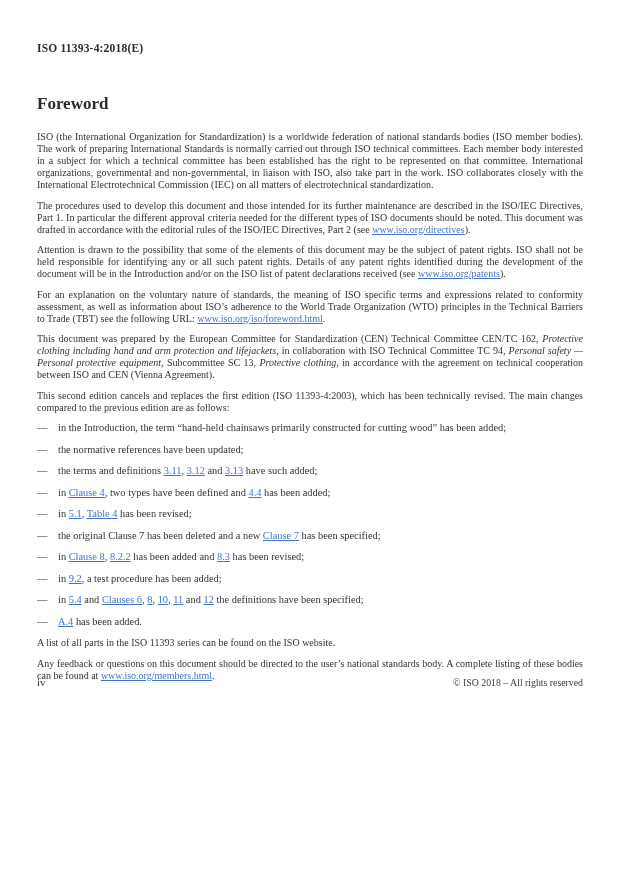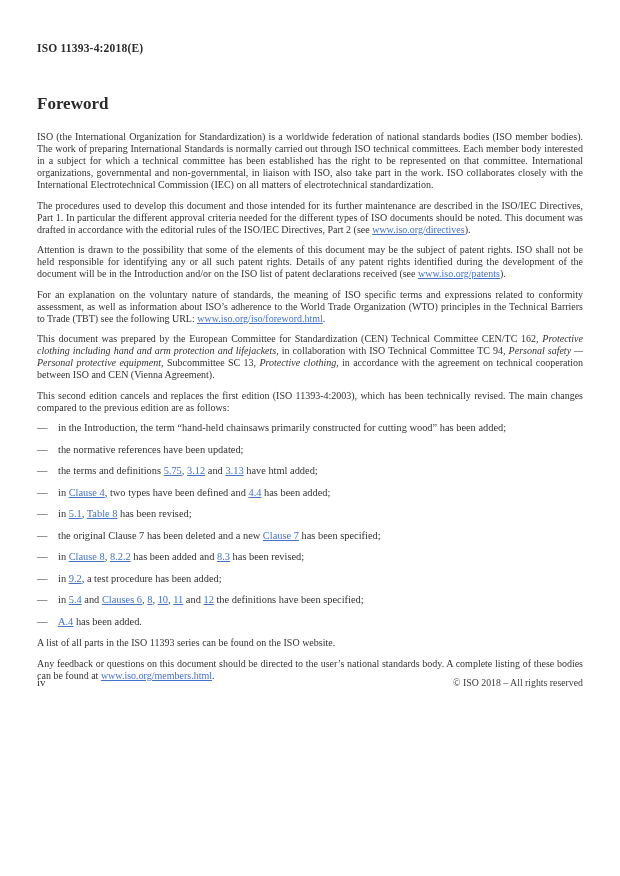--- a/index.html
+++ b/index.html
@@ -96,29 +96,29 @@
         <div class="bullet">
           <span class="dash">—</span>
           <span class="bullet-text"><span>in the Introduction, the term “hand-held chainsaws primarily constructed for cutting wood” has been added;</span></span>
         </div>
         <div class="bullet">
           <span class="dash">—</span>
           <span class="bullet-text"><span>the normative references have been updated;</span></span>
         </div>
         <div class="bullet">
           <span class="dash">—</span>
-          <span class="bullet-text"><span>the terms and definitions </span><a class="doc-link" href="#">5.75</a><span>, </span><a class="doc-link" href="#">3.12</a><span> and </span><a class="doc-link" href="#">3.13</a><span> have html added;</span></span>
+          <span class="bullet-text"><span>the terms and definitions </span><a class="doc-link" href="#">3.11</a><span>, </span><a class="doc-link" href="#">3.12</a><span> and </span><a class="doc-link" href="#">3.13</a><span> have such added;</span></span>
         </div>
         <div class="bullet">
           <span class="dash">—</span>
           <span class="bullet-text"><span>in </span><a class="doc-link" href="#">Clause 4</a><span>, two types have been defined and </span><a class="doc-link" href="#">4.4</a><span> has been added;</span></span>
         </div>
         <div class="bullet">
           <span class="dash">—</span>
-          <span class="bullet-text"><span>in </span><a class="doc-link" href="#">5.1</a><span>, </span><a class="doc-link" href="#">Table 8</a><span> has been revised;</span></span>
+          <span class="bullet-text"><span>in </span><a class="doc-link" href="#">5.1</a><span>, </span><a class="doc-link" href="#">Table 4</a><span> has been revised;</span></span>
         </div>
         <div class="bullet">
           <span class="dash">—</span>
           <span class="bullet-text"><span>the original Clause 7 has been deleted and a new </span><a class="doc-link" href="#">Clause 7</a><span> has been specified;</span></span>
         </div>
         <div class="bullet">
           <span class="dash">—</span>
           <span class="bullet-text"><span>in </span><a class="doc-link" href="#">Clause 8</a><span>, </span><a class="doc-link" href="#">8.2.2</a><span> has been added and </span><a class="doc-link" href="#">8.3</a><span> has been revised;</span></span>
         </div>
         <div class="bullet">

